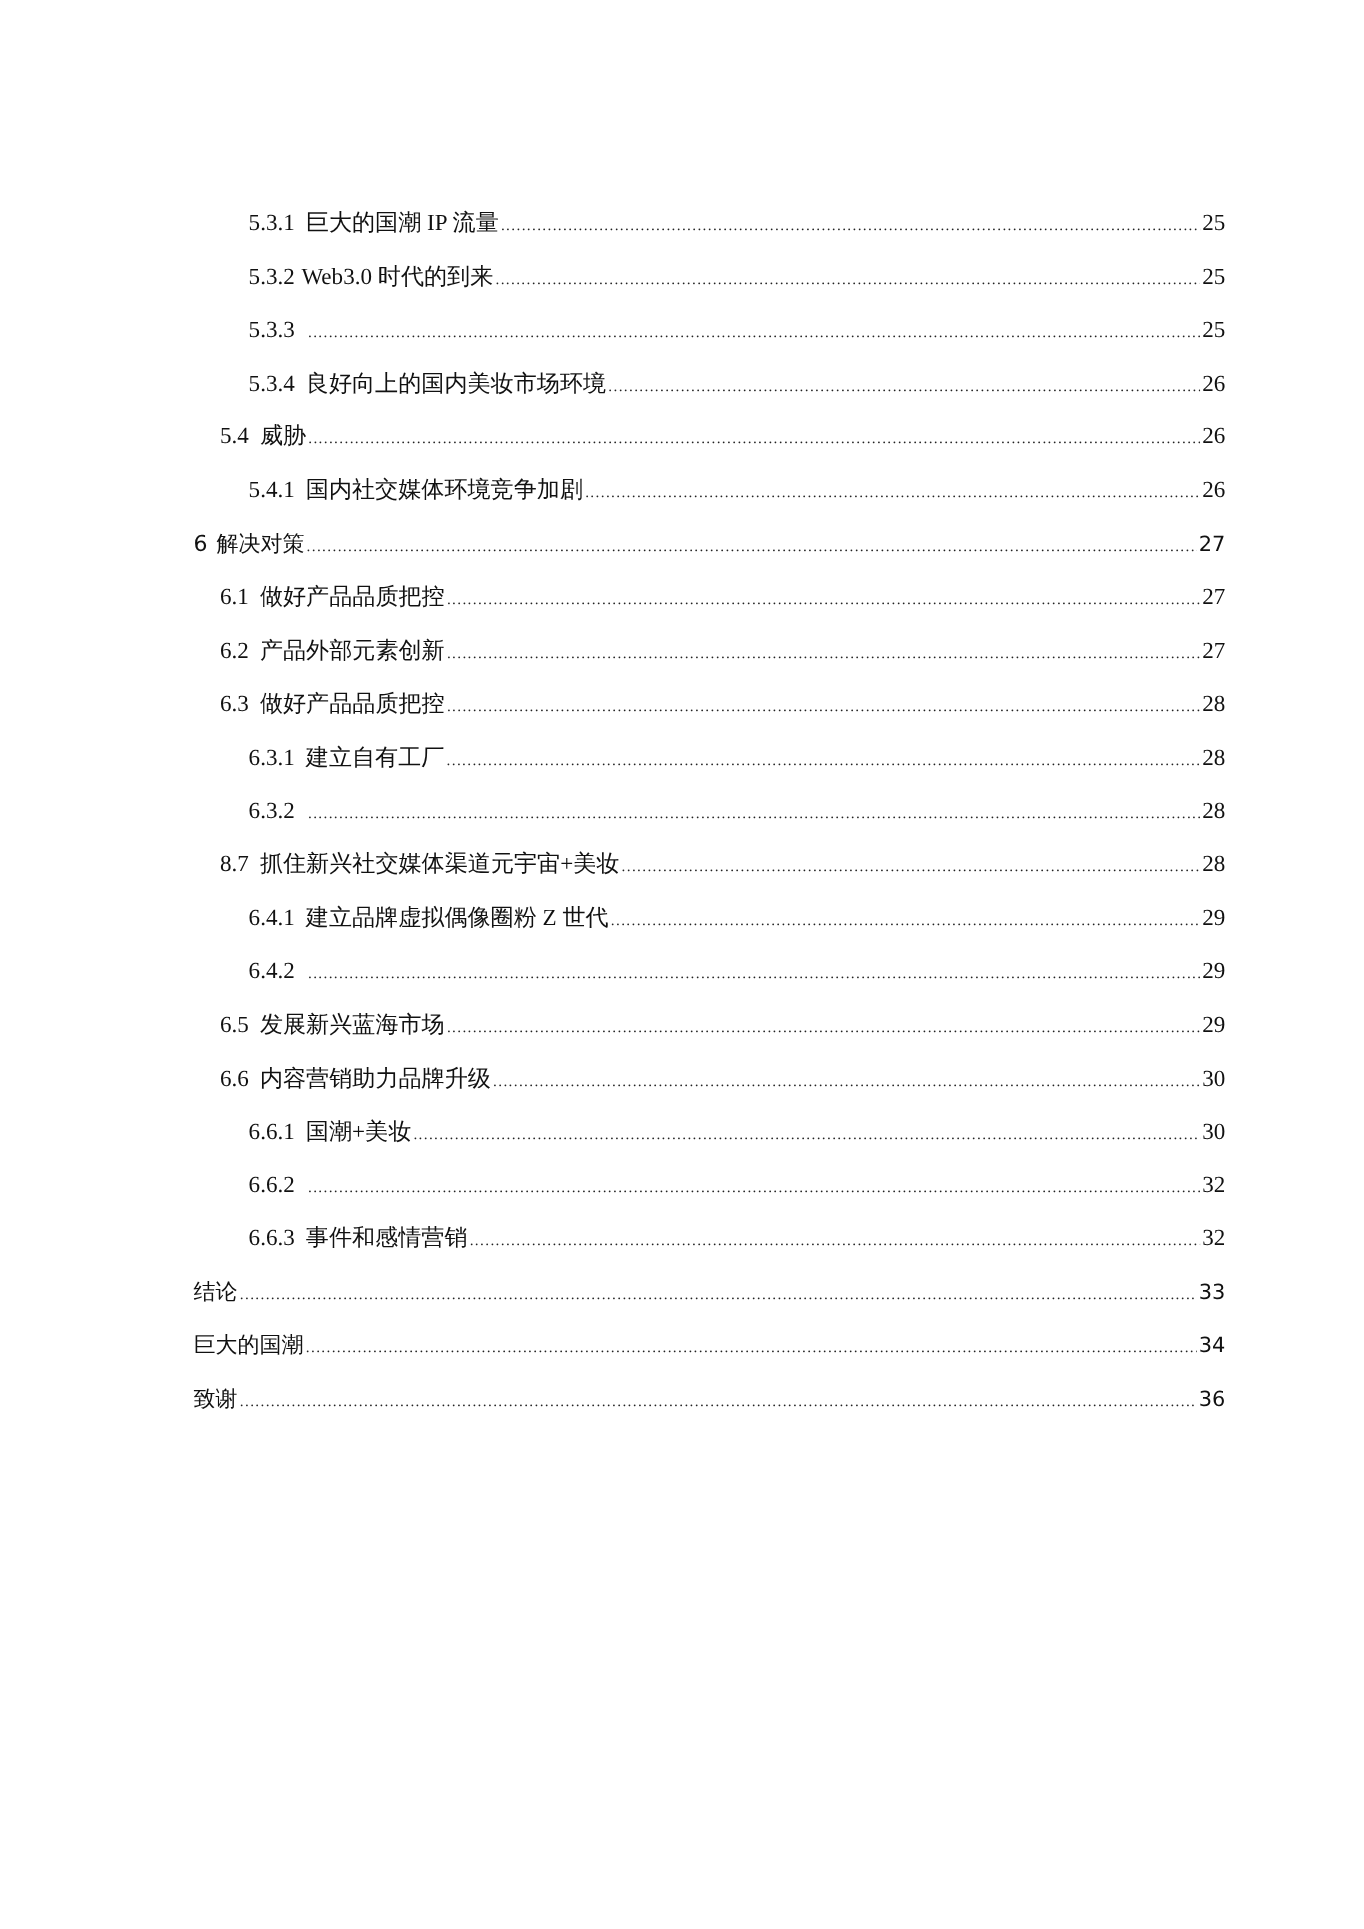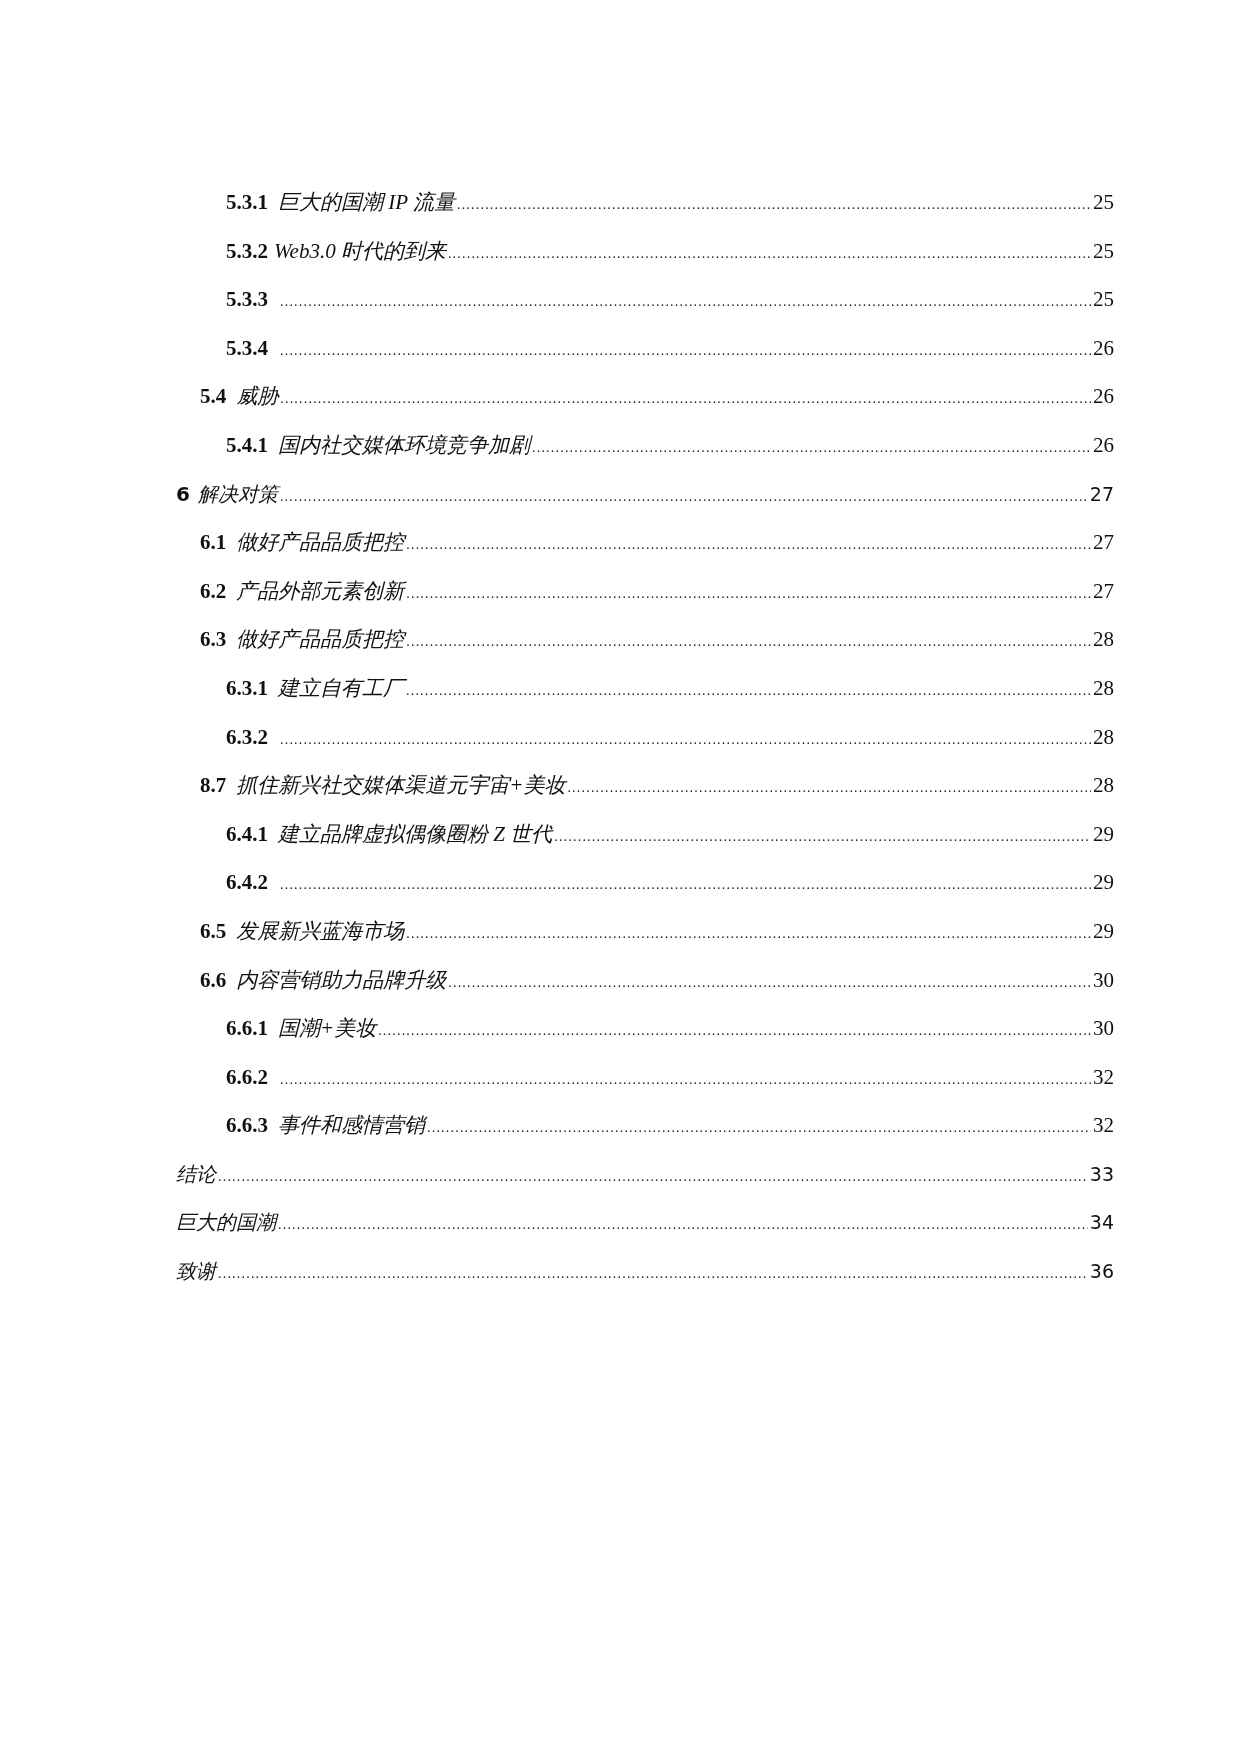--- a/index.html
+++ b/index.html
@@ -46,29 +46,27 @@
       padding-left: 24px;
       font-family: "Liberation Serif", "DejaVu Serif", serif;
     }
     .toc-row.level-3 {
       padding-left: 50px;
       font-family: "Liberation Serif", "DejaVu Serif", serif;
     }
     .toc-num {
       margin-right: 10px;
       font-family: "Liberation Serif", "DejaVu Serif", serif;
-      font-weight: bold;
     }
     .toc-row.level-1 .toc-num {
       font-family: "DejaVu Sans", "Liberation Sans", sans-serif;
       margin-right: 8px;
     }
     .toc-title {
       flex: 0 0 auto;
-      font-style: italic;
     }
     .toc-leader {
       flex: 1 1 auto;
       overflow: hidden;
       margin: 0 2px;
       position: relative;
       top: 0;
       font-family: "Liberation Serif", "DejaVu Serif", serif;
       font-size: 14px;
       letter-spacing: 1.2px;
@@ -109,20 +107,21 @@
     </div>
 
     <div class="toc-row level-3">
       <span class="toc-num">5.3.3</span>
       <span class="toc-leader"></span>
       <span class="toc-page">25</span>
     </div>
 
     <div class="toc-row level-3">
       <span class="toc-num">5.3.4</span>
+      <span class="toc-title">良好向上的国内美妆市场环境</span>
       <span class="toc-leader"></span>
       <span class="toc-page">26</span>
     </div>
 
     <div class="toc-row level-2">
       <span class="toc-num">5.4</span>
       <span class="toc-title">威胁</span>
       <span class="toc-leader"></span>
       <span class="toc-page">26</span>
     </div>

